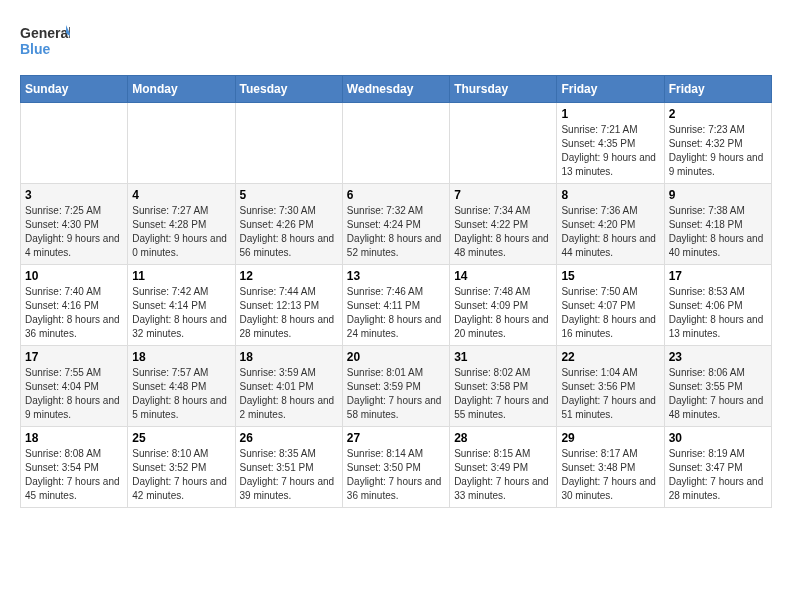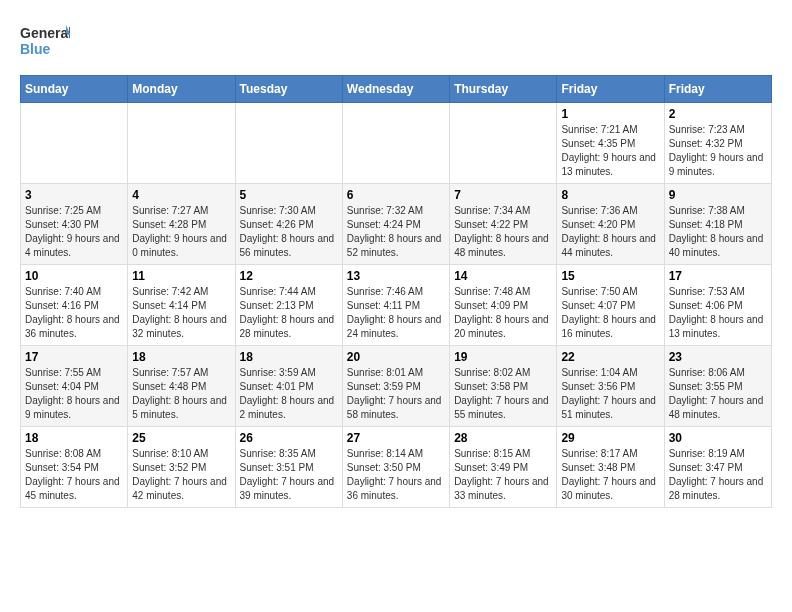--- a/index.html
+++ b/index.html
@@ -177,21 +177,21 @@
         </td>
         <td>
           <div class="day-number">11</div>
           <div class="day-info">Sunrise: 7:42 AM
 Sunset: 4:14 PM
 Daylight: 8 hours and 32 minutes.</div>
         </td>
         <td>
           <div class="day-number">12</div>
           <div class="day-info">Sunrise: 7:44 AM
-Sunset: 2:13 PM
+Sunset: 12:13 PM
 Daylight: 8 hours and 28 minutes.</div>
         </td>
         <td>
           <div class="day-number">13</div>
           <div class="day-info">Sunrise: 7:46 AM
 Sunset: 4:11 PM
 Daylight: 8 hours and 24 minutes.</div>
         </td>
         <td>
           <div class="day-number">14</div>
@@ -200,21 +200,21 @@
 Daylight: 8 hours and 20 minutes.</div>
         </td>
         <td>
           <div class="day-number">15</div>
           <div class="day-info">Sunrise: 7:50 AM
 Sunset: 4:07 PM
 Daylight: 8 hours and 16 minutes.</div>
         </td>
         <td>
           <div class="day-number">17</div>
-          <div class="day-info">Sunrise: 7:53 AM
+          <div class="day-info">Sunrise: 8:53 AM
 Sunset: 4:06 PM
 Daylight: 8 hours and 13 minutes.</div>
         </td>
       </tr>
       <tr>
         <td>
           <div class="day-number">17</div>
           <div class="day-info">Sunrise: 7:55 AM
 Sunset: 4:04 PM
 Daylight: 8 hours and 9 minutes.</div>
@@ -231,21 +231,21 @@
 Sunset: 4:01 PM
 Daylight: 8 hours and 2 minutes.</div>
         </td>
         <td>
           <div class="day-number">20</div>
           <div class="day-info">Sunrise: 8:01 AM
 Sunset: 3:59 PM
 Daylight: 7 hours and 58 minutes.</div>
         </td>
         <td>
-          <div class="day-number">19</div>
+          <div class="day-number">31</div>
           <div class="day-info">Sunrise: 8:02 AM
 Sunset: 3:58 PM
 Daylight: 7 hours and 55 minutes.</div>
         </td>
         <td>
           <div class="day-number">22</div>
           <div class="day-info">Sunrise: 1:04 AM
 Sunset: 3:56 PM
 Daylight: 7 hours and 51 minutes.</div>
         </td>

